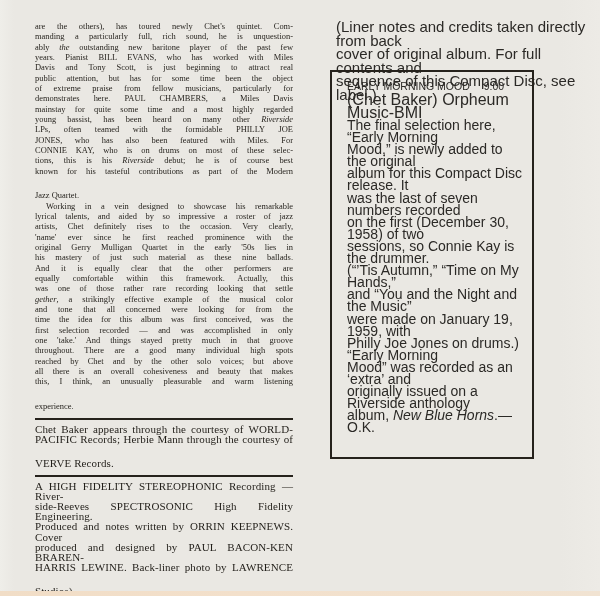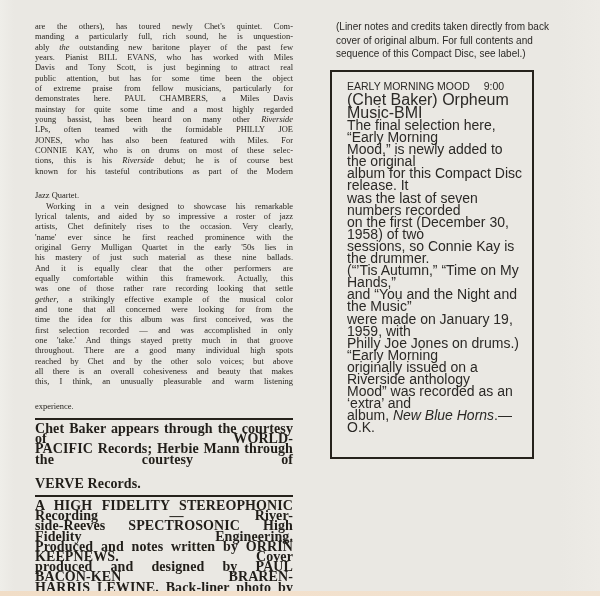--- a/index.html
+++ b/index.html
@@ -30,26 +30,26 @@
   .jpara .line{
     text-align:justify;
     text-align-last:justify;
     white-space:normal;
   }
   .jpara .line:last-child{text-align-last:left;margin-top:14px;}
   .para.indent .line:first-child{text-indent:11px;}
   .rule{height:2px;background:var(--rule);}
   .rule.r1{margin:7px 0 4px 0;}
   .rule.r2{margin:6px 0 4px 0;}
-  .credit{font-weight:700;font-size:14px;line-height:10.2px;letter-spacing:.1px;}
+  .credit{font-weight:400;font-size:11px;line-height:10.2px;letter-spacing:.1px;}
   
   .note{
     position:absolute;left:336px;top:20px;width:250px;
     font-family:"Liberation Sans",sans-serif;
-    font-size:10px;line-height:13.6px;
+    font-size:15px;line-height:13.6px;
     color:var(--ink-sans);
   }
   .track-box{
     position:absolute;left:330px;top:70px;width:204px;
     border:2px solid var(--rule);
     padding:8px 8px 24px 15px;
     font-family:"Liberation Sans",sans-serif;
     color:var(--ink-sans);
     background:transparent;
   }
@@ -146,21 +146,21 @@
         <div class="line">The final selection here, “Early Morning</div>
         <div class="line">Mood,” is newly added to the original</div>
         <div class="line">album for this Compact Disc release. It</div>
         <div class="line">was the last of seven numbers recorded</div>
         <div class="line">on the first (December 30, 1958) of two</div>
         <div class="line">sessions, so Connie Kay is the drummer.</div>
         <div class="line">(“’Tis Autumn,” “Time on My Hands,”</div>
         <div class="line">and “You and the Night and the Music”</div>
         <div class="line">were made on January 19, 1959, with</div>
         <div class="line">Philly Joe Jones on drums.) “Early Morning</div>
+        <div class="line">Mood” was recorded as an ‘extra’ and</div>
         <div class="line">originally issued on a Riverside anthology</div>
-        <div class="line">Mood” was recorded as an ‘extra’ and</div>
         <div class="line">album, <i>New Blue Horns</i>.—O.K.</div>
       </div>
   </div>
 
   <div class="bottom-strip"></div>
 
 </div>
 
 </body></html>

